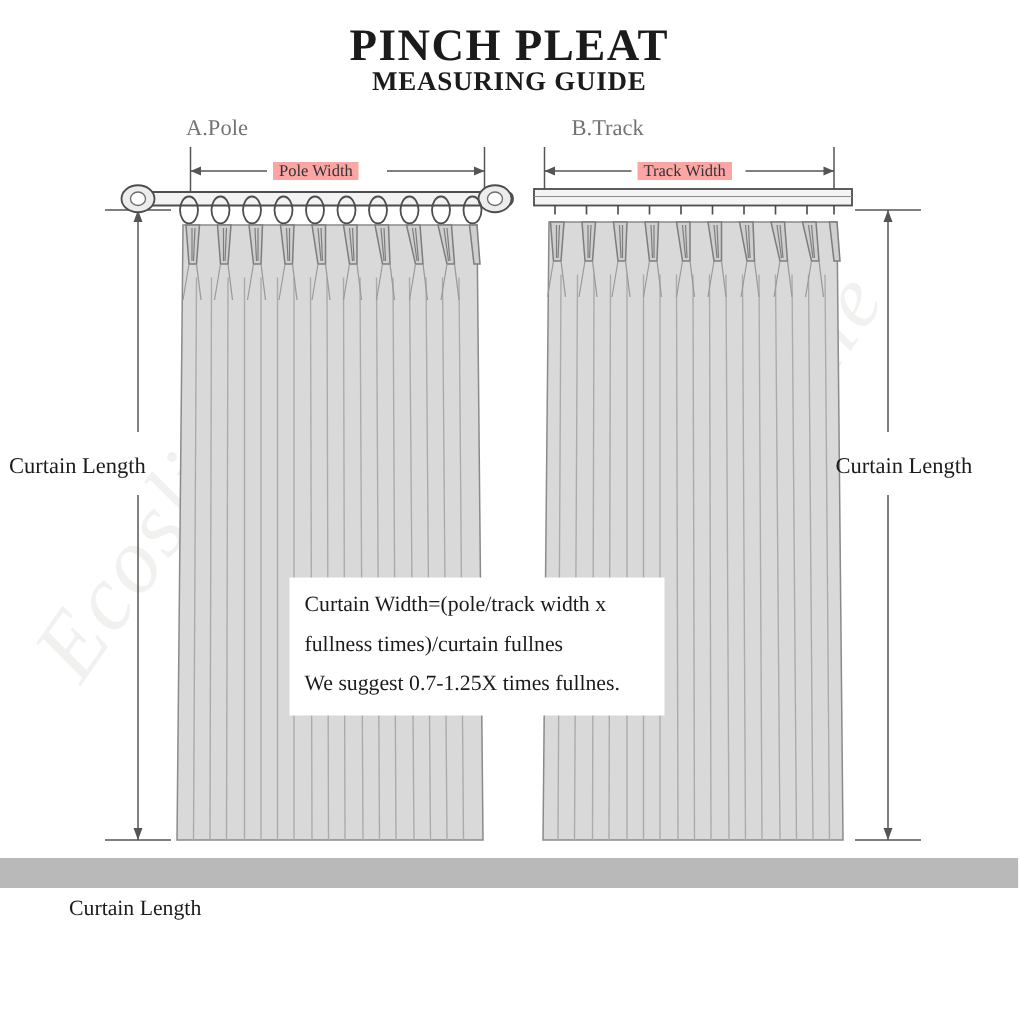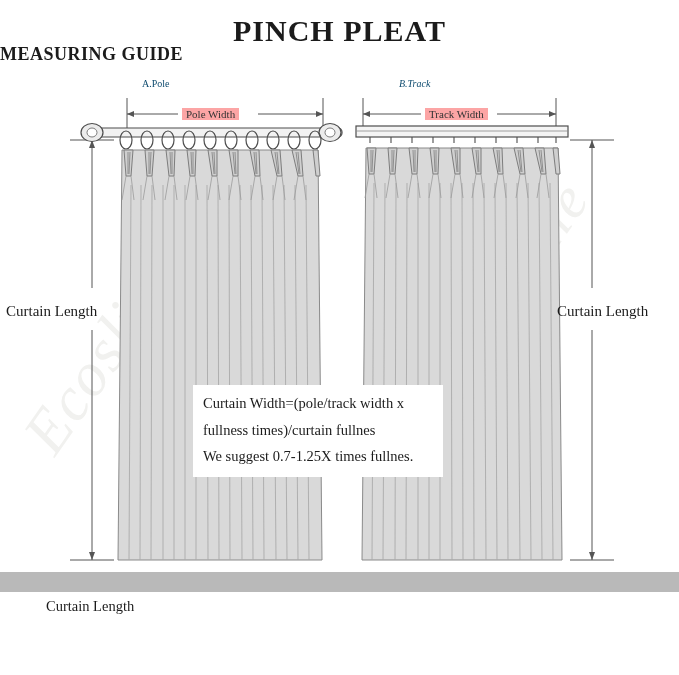--- a/index.html
+++ b/index.html
@@ -40,35 +40,34 @@
     font-size: 30px;
     font-weight: bold;
     letter-spacing: 1px;
     color: #1b1b1b;
     margin-top: 12px;
   }
   .subtitle {
     position: absolute;
     left: 0; right: 0;
     top: 44px;
-    text-align: left;
+    text-align: center;
     font-size: 18px;
     font-weight: bold;
     letter-spacing: 0.5px;
     color: #1b1b1b;
   }
 
   .panel-label {
     position: absolute;
-    font-size: 10px;
-    color: #0c4a6e;
-    margin-left: 18px;
+    font-size: 15px;
+    color: #737373;
   }
   .lbl-a { left: 124px; top: 78px; }
-  .lbl-b { left: 381px; top: 78px; font-style: italic; }
+  .lbl-b { left: 381px; top: 78px; }
 
   
   .dim-label {
     position: absolute;
     font-size: 11px;
     color: #333;
     background: #fca5a5;
     padding: 0 4px;
   }
   .dim-pole  { left: 182px; top: 108px; }

